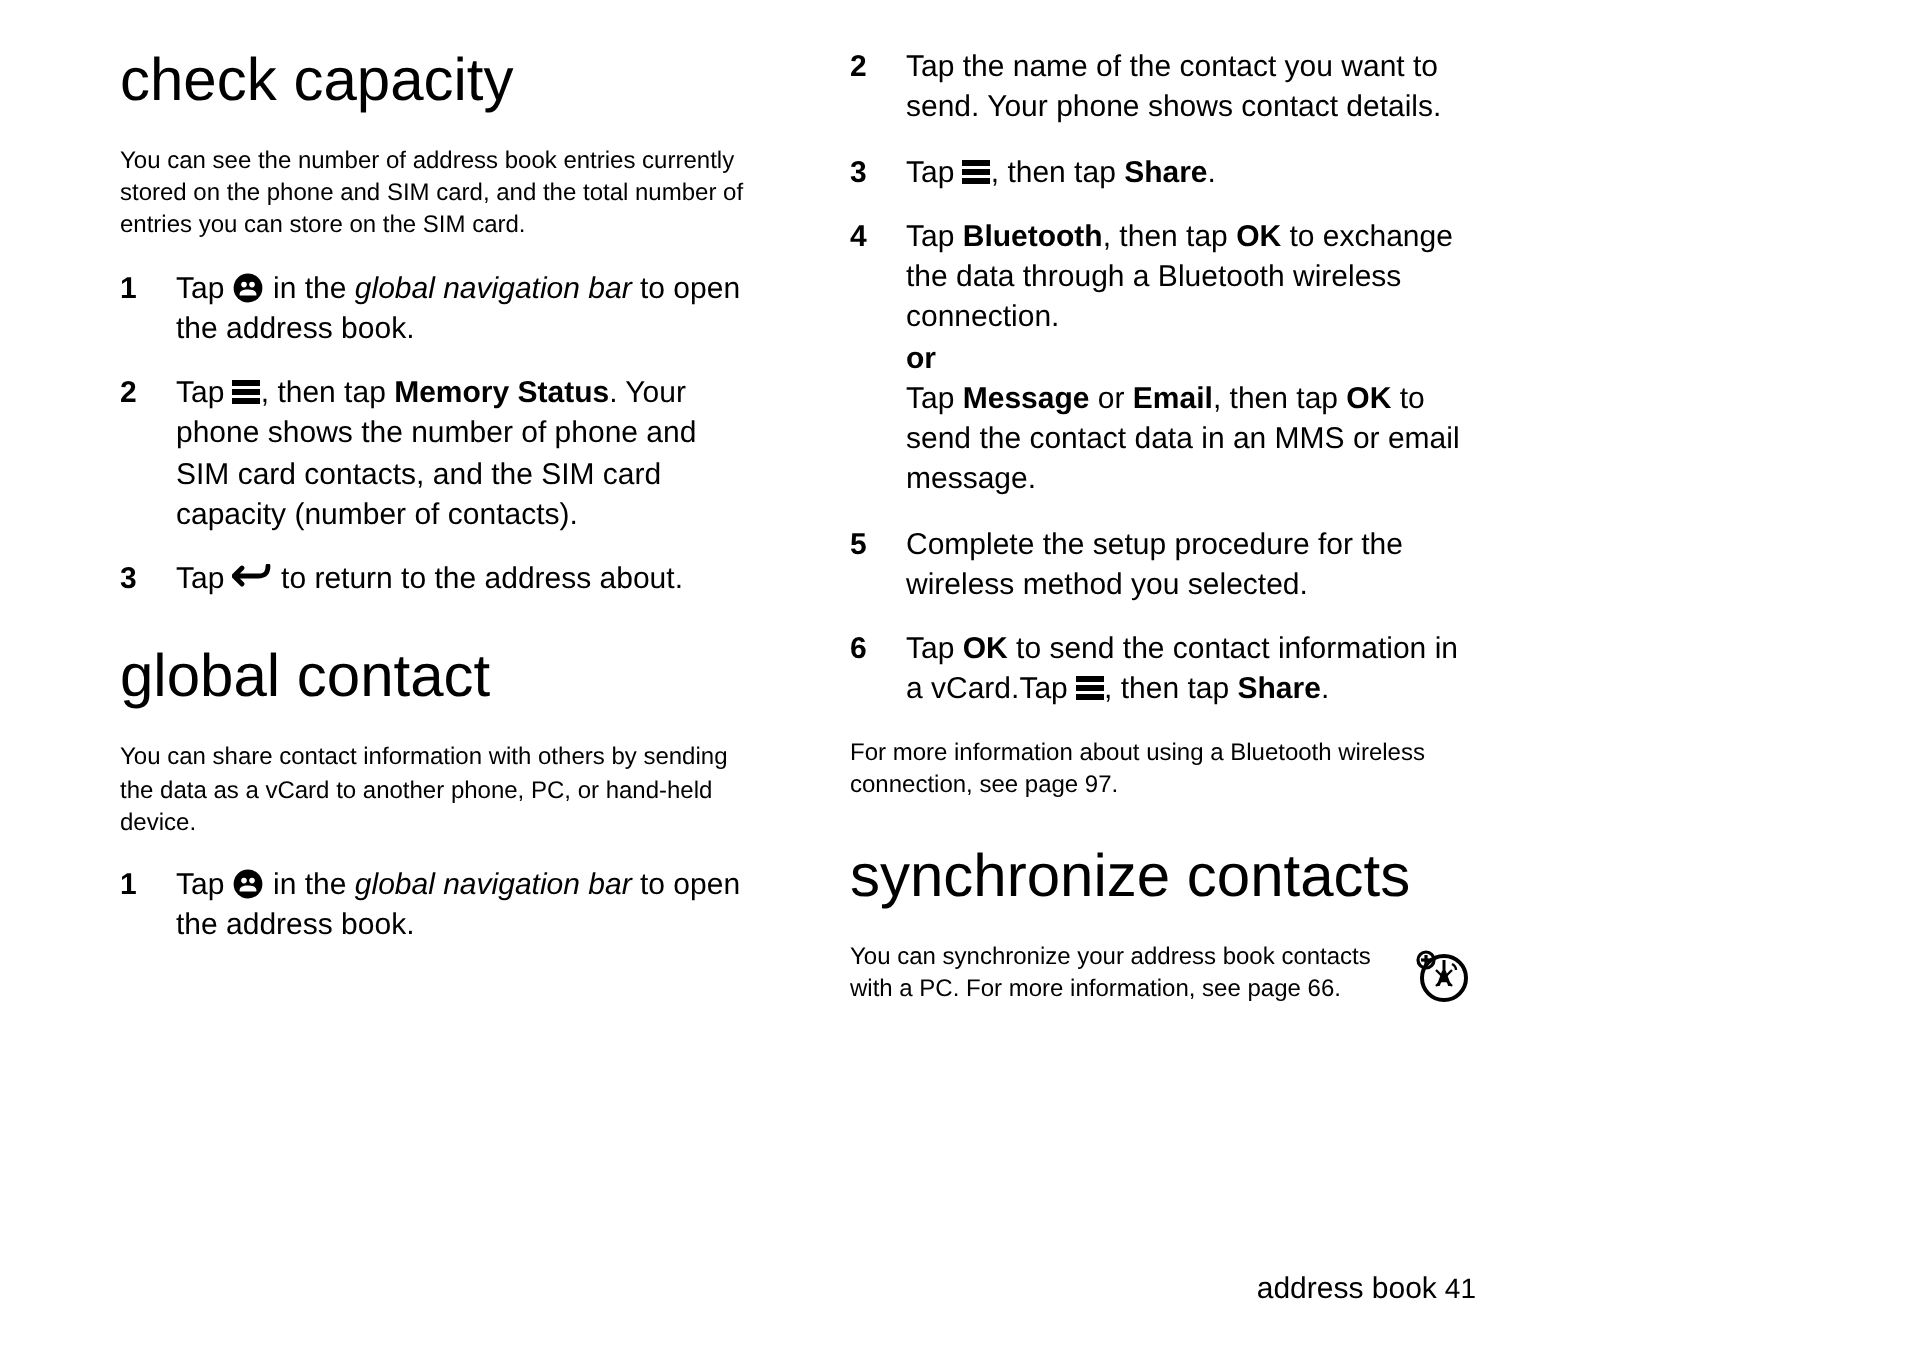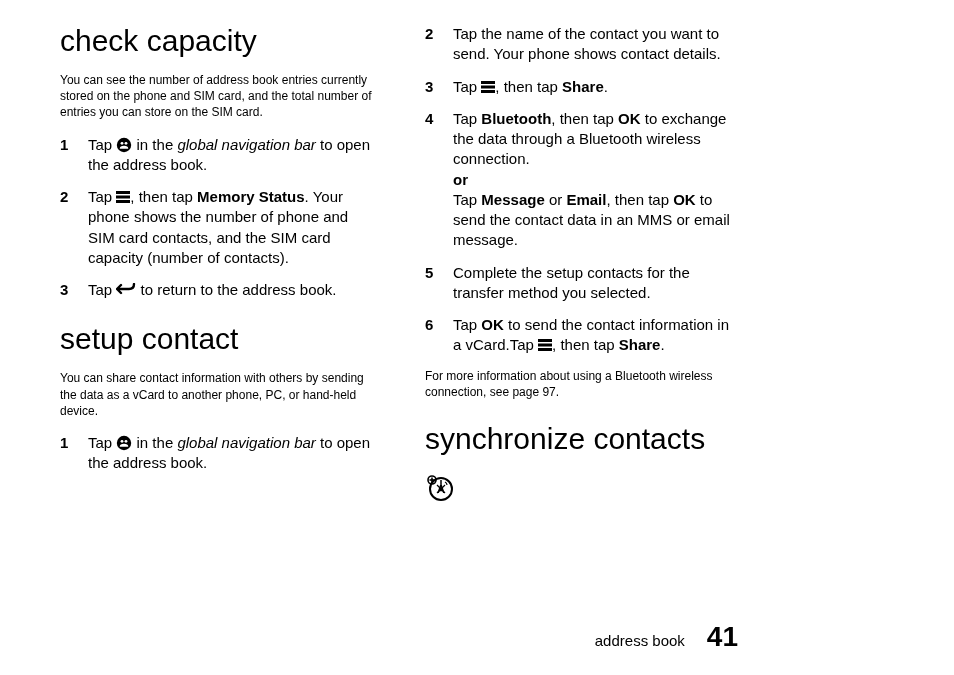--- a/index.html
+++ b/index.html
@@ -88,25 +88,25 @@
     flex-shrink: 0;
     margin-top: 2px;
   }
   .footer {
     position: absolute;
     bottom: 22px;
     right: 50px;
     font-size: 15px;
     display: flex;
     align-items: baseline;
-    gap: 22px;
+    gap: 4px;
   }
   .footer .pagenum {
-    font-size: 28px;
-    font-weight: bold;
+    font-size: 14px;
+    font-weight: normal;
   }
 </style>
 </head>
 <body>
 
 <div class="page">
   <div class="columns">
 
     <div class="col">
       <h1>check capacity</h1>
@@ -132,26 +132,26 @@
                   <rect x="0" y="4.5" width="14" height="3" fill="#000"></rect>
                   <rect x="0" y="9" width="14" height="3" fill="#000"></rect>
                 </svg></span><span>, then tap </span><span class="bold">Memory Status</span><span>. Your phone shows the number of phone and SIM card contacts, and the SIM card capacity (number of contacts).</span>
           </span>
         </li>
         <li>
           <span class="num">3</span>
           <span class="li-body">
             <span>Tap </span><span class="icon"><svg width="20" height="14" viewBox="0 0 20 14">
                   <path d="M5 10 L1 6 L5 2 M1.5 6 H13 C17 6 18 4 18 1" stroke="#000" stroke-width="2.4" fill="none" stroke-linecap="round" stroke-linejoin="round"></path>
-                </svg></span><span> to return to the address book.</span>
+                </svg></span><span> to return to the address about.</span>
           </span>
         </li>
       </ol>
 
-      <h1 class="h1-space">setup contact</h1>
+      <h1 class="h1-space">global contact</h1>
       <p>You can share contact information with others by sending the data as a vCard to another phone, PC, or hand-held device.</p>
 
       <ol>
         <li>
           <span class="num">1</span>
           <span class="li-body">
             <span>Tap </span><span class="icon"><svg width="16" height="16" viewBox="0 0 16 16">
                   <circle cx="8" cy="8" r="7.2" fill="#000"></circle>
                   <circle cx="6" cy="6.3" r="1.4" fill="#fff"></circle>
                   <circle cx="10" cy="6.3" r="1.4" fill="#fff"></circle>
@@ -181,39 +181,40 @@
         <li>
           <span class="num">4</span>
           <span class="li-body">
             <span>Tap </span><span class="bold">Bluetooth</span><span>, then tap </span><span class="bold">OK</span><span> to exchange the data through a Bluetooth wireless connection.</span><br>
             <span class="bold">or</span><br>
             <span>Tap </span><span class="bold">Message</span><span> or </span><span class="bold">Email</span><span>, then tap </span><span class="bold">OK</span><span> to send the contact data in an MMS or email message.</span>
           </span>
         </li>
         <li>
           <span class="num">5</span>
-          <span class="li-body">Complete the setup contacts for the transfer method you selected.</span>
+          <span class="li-body">Complete the setup procedure for the wireless method you selected.</span>
         </li>
         <li>
           <span class="num">6</span>
           <span class="li-body">
             <span>Tap </span><span class="bold">OK</span><span> to send the contact information in a vCard.Tap </span><span class="icon"><svg width="14" height="12" viewBox="0 0 14 12">
                   <rect x="0" y="0" width="14" height="3" fill="#000"></rect>
                   <rect x="0" y="4.5" width="14" height="3" fill="#000"></rect>
                   <rect x="0" y="9" width="14" height="3" fill="#000"></rect>
                 </svg></span><span>, then tap </span><span class="bold">Share</span><span>.</span>
           </span>
         </li>
       </ol>
 
       <p>For more information about using a Bluetooth wireless connection, see page 97.</p>
 
       <h1 class="h1-space">synchronize contacts</h1>
 
       <div class="sync-row">
+        <p>You can synchronize your address book contacts with a PC. For more information, see page 66.</p>
         <span class="sync-icon icon">
           <svg width="32" height="32" viewBox="0 0 32 32">
             <circle cx="16" cy="18" r="11" fill="none" stroke="#000" stroke-width="2"></circle>
             <path d="M16 9 L16 20" stroke="#000" stroke-width="1.5"></path>
             <path d="M12 14 L20 22 M20 14 L12 22" stroke="#000" stroke-width="1.2"></path>
             <text x="16" y="22" font-size="11" font-family="Arial" text-anchor="middle" font-weight="bold">A</text>
             <path d="M20 11 q2 1 2 3 M22.5 9.5 q3.5 2 3.5 5" stroke="#000" stroke-width="1.2" fill="none"></path>
             <circle cx="7" cy="9" r="4" fill="none" stroke="#000" stroke-width="1.6"></circle>
             <line x1="7" y1="6.5" x2="7" y2="11.5" stroke="#000" stroke-width="1.6"></line>
             <line x1="4.5" y1="9" x2="9.5" y2="9" stroke="#000" stroke-width="1.6"></line>

